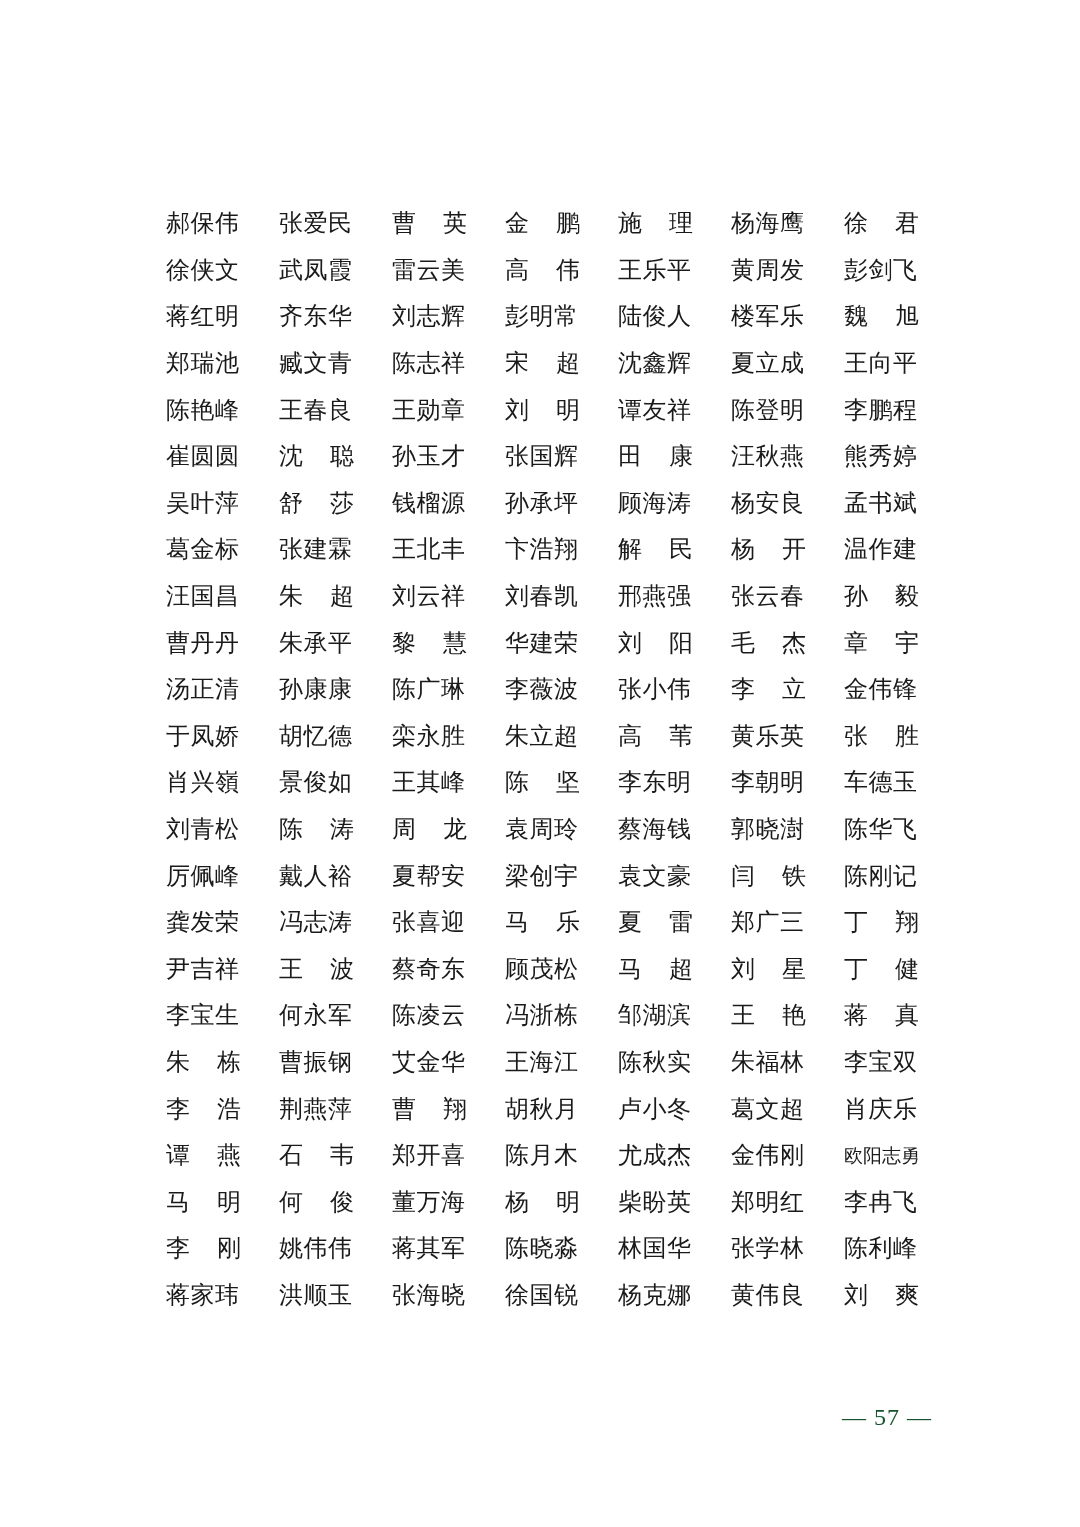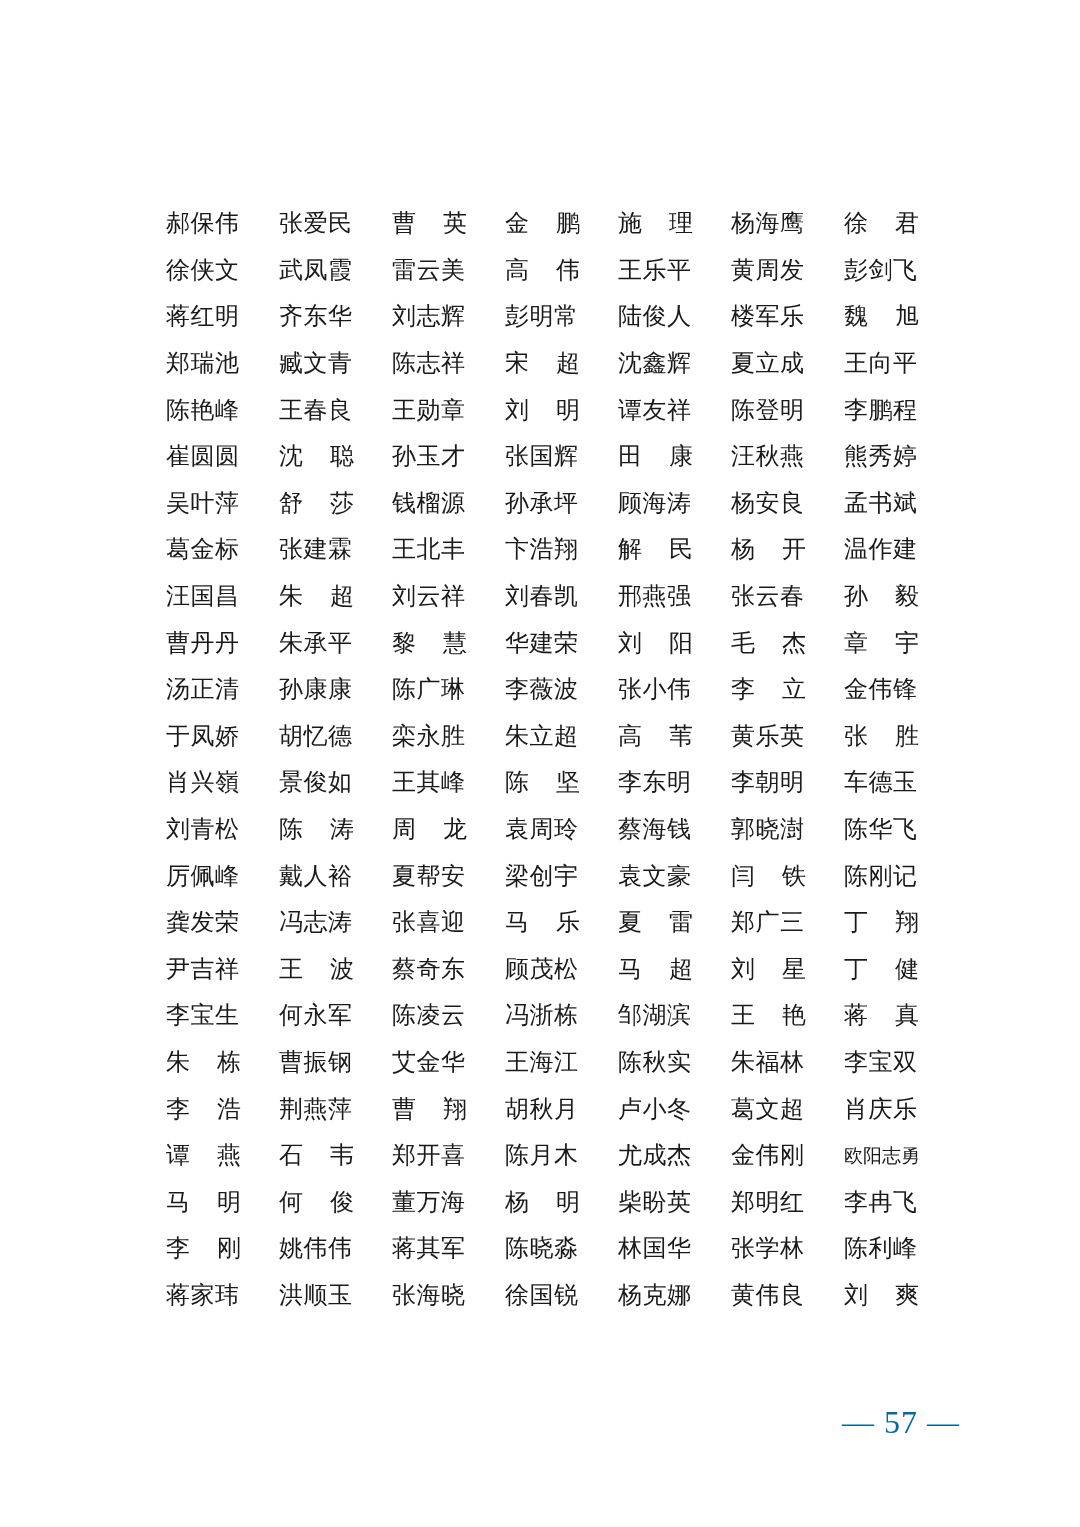--- a/index.html
+++ b/index.html
@@ -46,23 +46,23 @@
     .name-cell.four {
       font-size: 19px;
       padding-right: 0;
       justify-content: flex-start;
       letter-spacing: 0px;
     }
     .page-number {
       position: absolute;
       left: 842px;
       top: 1404px;
-      font-size: 32px;
+      font-size: 24px;
       font-family: "Liberation Serif", "DejaVu Serif", serif;
-      color: #0369a1;
+      color: #14532d;
       letter-spacing: 1px;
     }
   </style>
 </head>
 <body>
 
 <div class="name-grid" id="grid">
     <div class="name-row">
       <div class="name-cell three">
         <span>郝</span>

